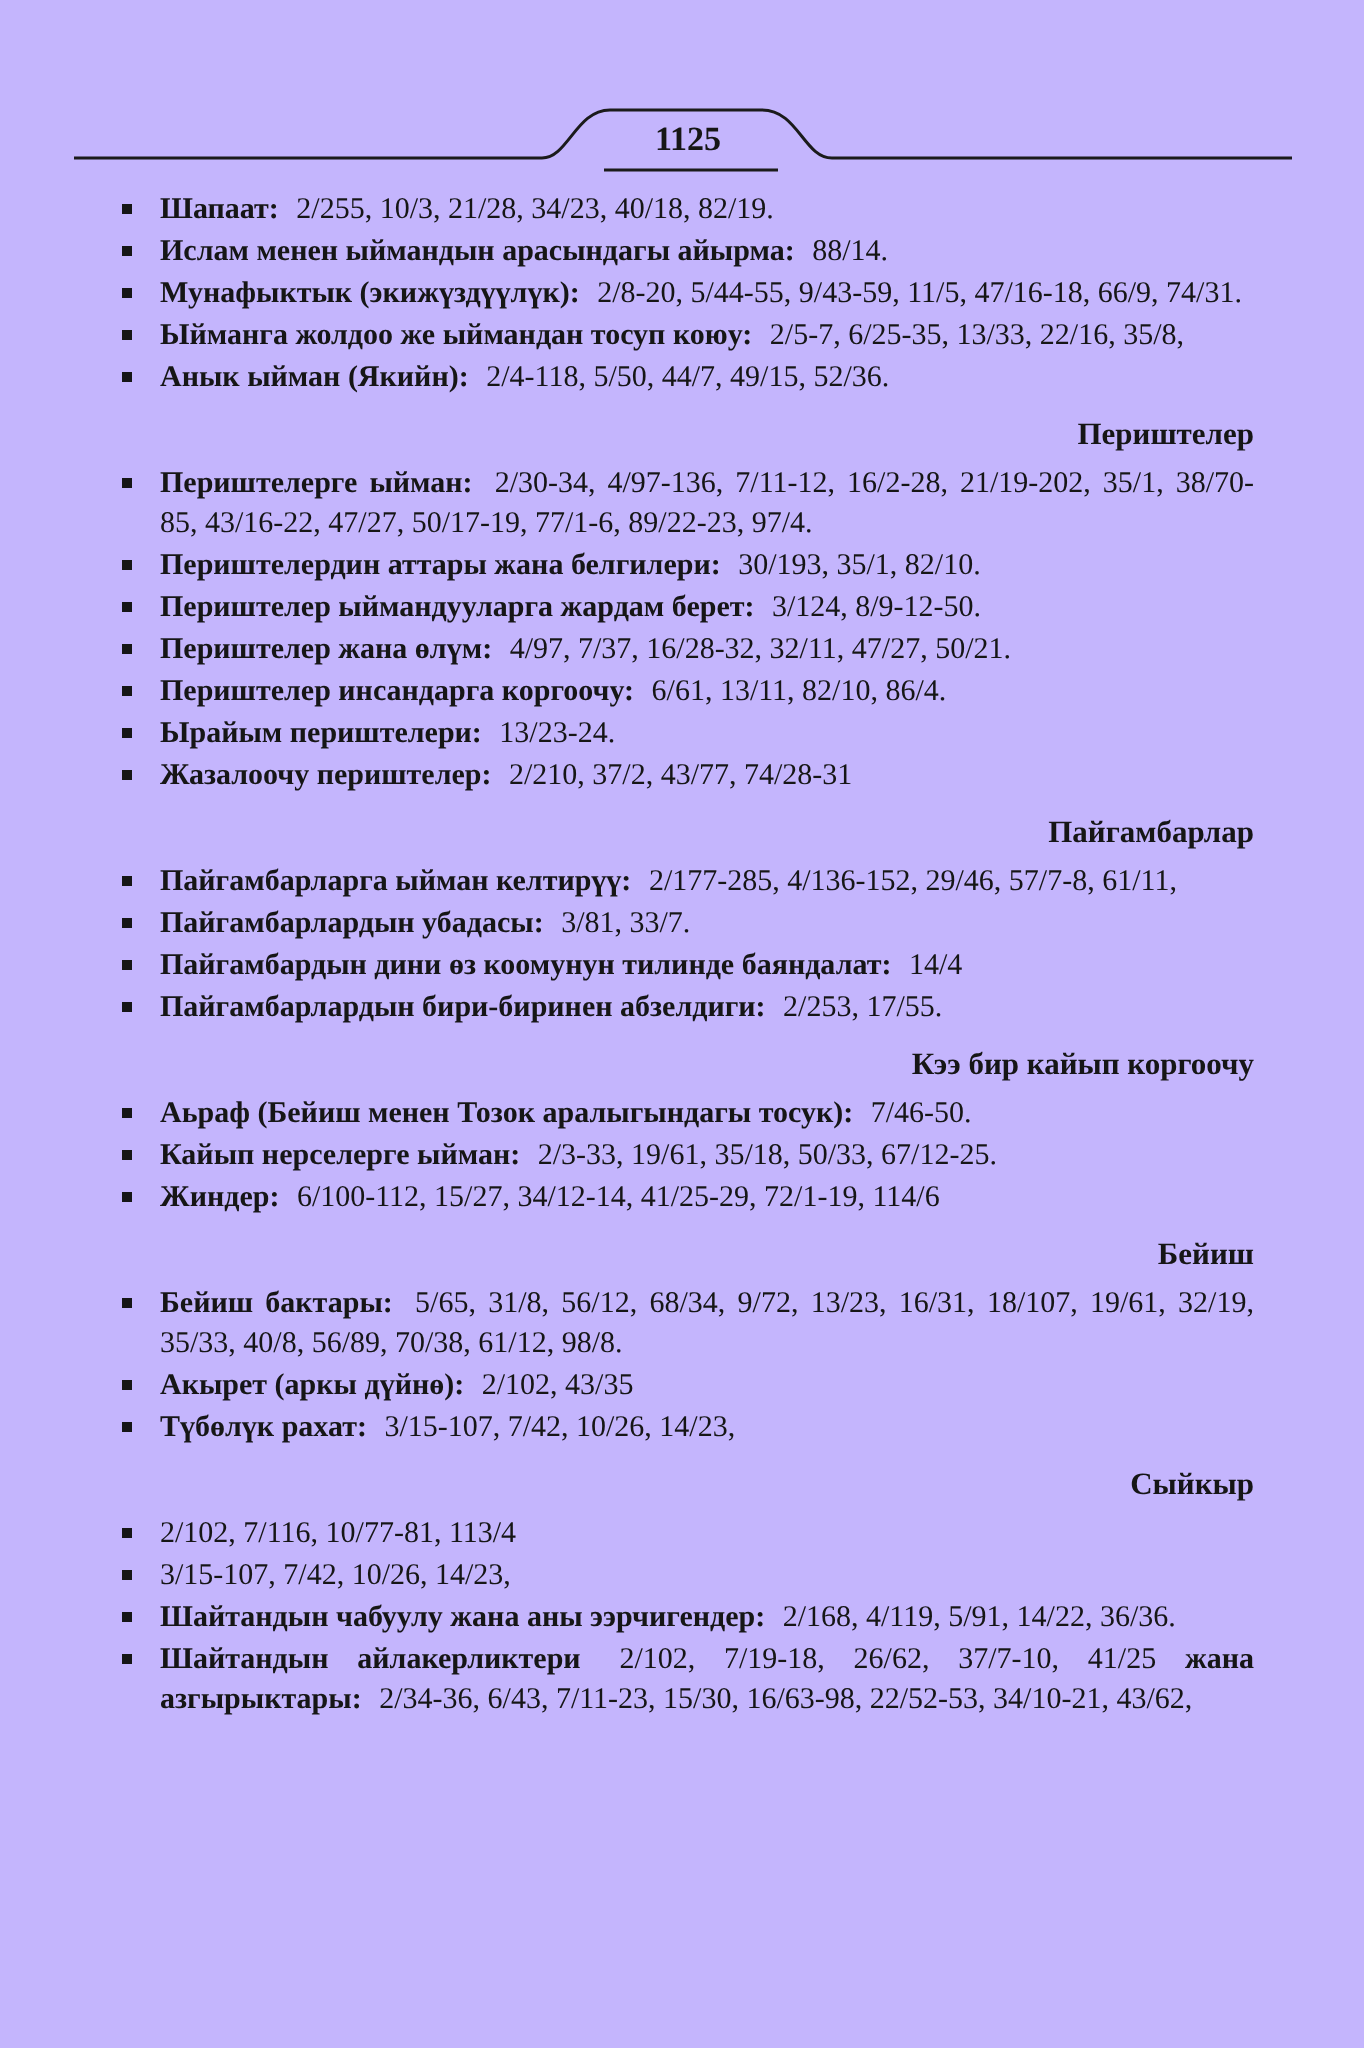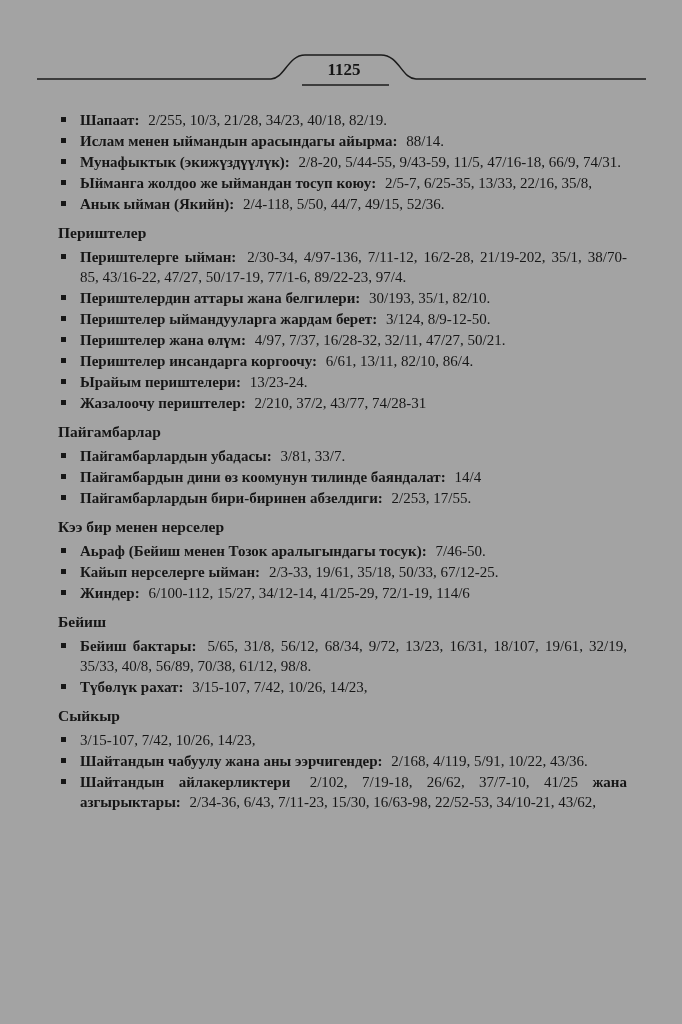--- a/index.html
+++ b/index.html
@@ -5,41 +5,41 @@
   html, body {
     margin: 0;
     padding: 0;
     background: #e8e8e8;
   }
   .page {
     position: relative;
     width: 682px;
     height: 1024px;
     margin: 0 auto;
-    background: #a3a3a3;
+    background: #c4b5fd;
     overflow: hidden;
     font-family: "Liberation Serif", "DejaVu Serif", serif;
     color: #161616;
   }
   .page-header {
     margin-top: 48px;
     height: 46px;
   }
   .page-header svg { display: block; }
   .pgnum {
     font-family: "Liberation Serif", "DejaVu Serif", serif;
     font-size: 17px;
     font-weight: 700;
     fill: #161616;
   }
   .content {
-    margin: 16px 55px 0 58px; 
+    margin: 1px 55px 0 58px; 
   }
   .section-heading {
-    text-align: left;
+    text-align: right;
     font-weight: 700;
     font-size: 15.5px;
     line-height: 20px;
     margin: 9px 0 4px 0;
   }
   .entry {
     position: relative;
     padding-left: 22px;
     text-align: justify;
     font-size: 15px;
@@ -82,30 +82,32 @@
       <div class="entry"><span class="bullet"></span><span class="term">Анык ыйман (Якийн):</span> <span class="refs">2/4-118, 5/50, 44/7, 49/15, 52/36.</span></div>
       <div class="section-heading">Периштелер</div>
       <div class="entry"><span class="bullet"></span><span class="term">Периштелерге ыйман:</span> <span class="refs">2/30-34, 4/97-136, 7/11-12, 16/2-28, 21/19-202, 35/1, 38/70-85, 43/16-22, 47/27, 50/17-19, 77/1-6, 89/22-23, 97/4.</span></div>
       <div class="entry"><span class="bullet"></span><span class="term">Периштелердин аттары жана белгилери:</span> <span class="refs">30/193, 35/1, 82/10.</span></div>
       <div class="entry"><span class="bullet"></span><span class="term">Периштелер ыймандууларга жардам берет:</span> <span class="refs">3/124, 8/9-12-50.</span></div>
       <div class="entry"><span class="bullet"></span><span class="term">Периштелер жана өлүм:</span> <span class="refs">4/97, 7/37, 16/28-32, 32/11, 47/27, 50/21.</span></div>
       <div class="entry"><span class="bullet"></span><span class="term">Периштелер инсандарга коргоочу:</span> <span class="refs">6/61, 13/11, 82/10, 86/4.</span></div>
       <div class="entry"><span class="bullet"></span><span class="term">Ырайым периштелери:</span> <span class="refs">13/23-24.</span></div>
       <div class="entry"><span class="bullet"></span><span class="term">Жазалоочу периштелер:</span> <span class="refs">2/210, 37/2, 43/77, 74/28-31</span></div>
       <div class="section-heading">Пайгамбарлар</div>
+      <div class="entry"><span class="bullet"></span><span class="term">Пайгамбарларга ыйман келтирүү:</span> <span class="refs">2/177-285, 4/136-152, 29/46, 57/7-8, 61/11,</span></div>
       <div class="entry"><span class="bullet"></span><span class="term">Пайгамбарлардын убадасы:</span> <span class="refs">3/81, 33/7.</span></div>
       <div class="entry"><span class="bullet"></span><span class="term">Пайгамбардын дини өз коомунун тилинде баяндалат:</span> <span class="refs">14/4</span></div>
       <div class="entry"><span class="bullet"></span><span class="term">Пайгамбарлардын бири-биринен абзелдиги:</span> <span class="refs">2/253, 17/55.</span></div>
-      <div class="section-heading">Кээ бир менен нерселер</div>
+      <div class="section-heading">Кээ бир кайып коргоочу</div>
       <div class="entry"><span class="bullet"></span><span class="term">Аьраф (Бейиш менен Тозок аралыгындагы тосук):</span> <span class="refs">7/46-50.</span></div>
       <div class="entry"><span class="bullet"></span><span class="term">Кайып нерселерге ыйман:</span> <span class="refs">2/3-33, 19/61, 35/18, 50/33, 67/12-25.</span></div>
       <div class="entry"><span class="bullet"></span><span class="term">Жиндер:</span> <span class="refs">6/100-112, 15/27, 34/12-14, 41/25-29, 72/1-19, 114/6</span></div>
       <div class="section-heading">Бейиш</div>
       <div class="entry"><span class="bullet"></span><span class="term">Бейиш бактары:</span> <span class="refs">5/65, 31/8, 56/12, 68/34,  9/72, 13/23, 16/31, 18/107, 19/61, 32/19, 35/33, 40/8, 56/89, 70/38,  61/12, 98/8.</span></div>
+      <div class="entry"><span class="bullet"></span><span class="term">Акырет (аркы дүйнө):</span> <span class="refs">2/102, 43/35</span></div>
       <div class="entry"><span class="bullet"></span><span class="term">Түбөлүк рахат:</span> <span class="refs">3/15-107, 7/42, 10/26, 14/23,</span></div>
       <div class="section-heading">Сыйкыр</div>
-      <div class="entry"><span class="bullet"></span></div>
+      <div class="entry"><span class="bullet"></span><span class="refs">2/102, 7/116, 10/77-81, 113/4</span></div>
       <div class="entry"><span class="bullet"></span><span class="refs">3/15-107, 7/42, 10/26, 14/23,</span></div>
-      <div class="entry"><span class="bullet"></span><span class="term">Шайтандын чабуулу жана аны ээрчигендер:</span> <span class="refs">2/168, 4/119, 5/91, 10/22, 43/36.</span></div>
+      <div class="entry"><span class="bullet"></span><span class="term">Шайтандын чабуулу жана аны ээрчигендер:</span> <span class="refs">2/168, 4/119, 5/91, 14/22, 36/36.</span></div>
       <div class="entry"><span class="bullet"></span><span class="term">Шайтандын айлакерликтери</span> <span class="refs">2/102, 7/19-18, 26/62, 37/7-10, 41/25</span> <span class="term">жана азгырыктары:</span> <span class="refs">2/34-36, 6/43, 7/11-23, 15/30, 16/63-98, 22/52-53, 34/10-21, 43/62,</span></div>
     </div>
 
 </div>
 
 </body></html>

